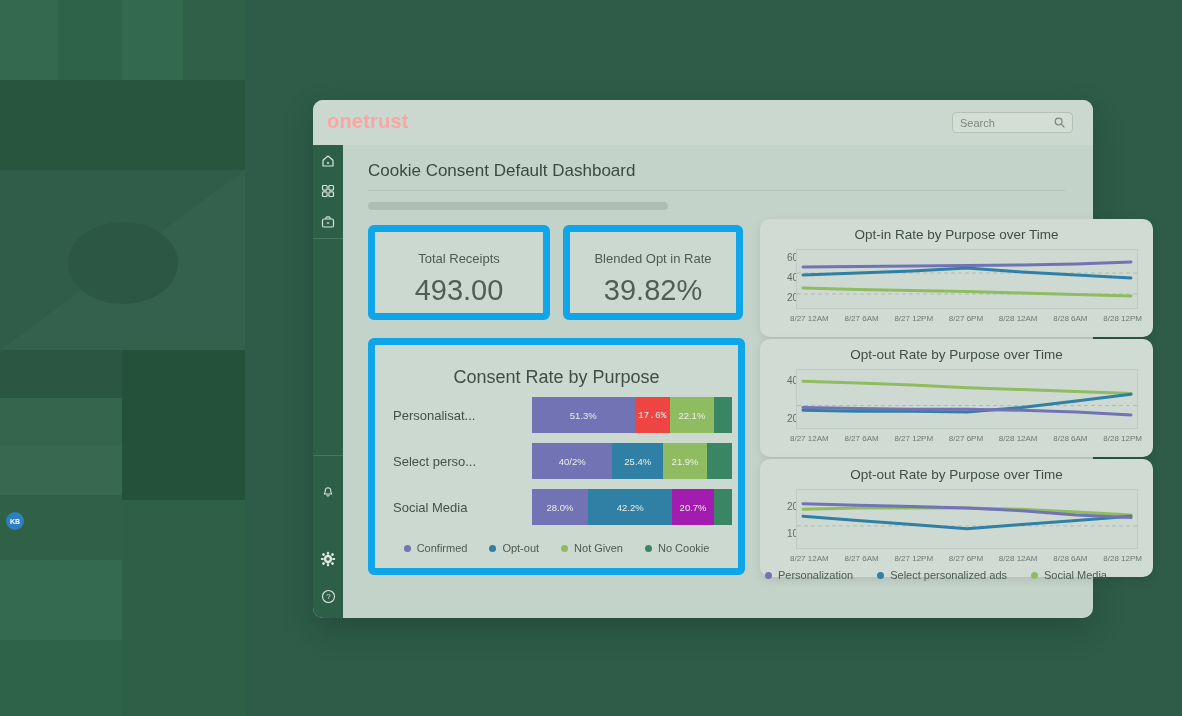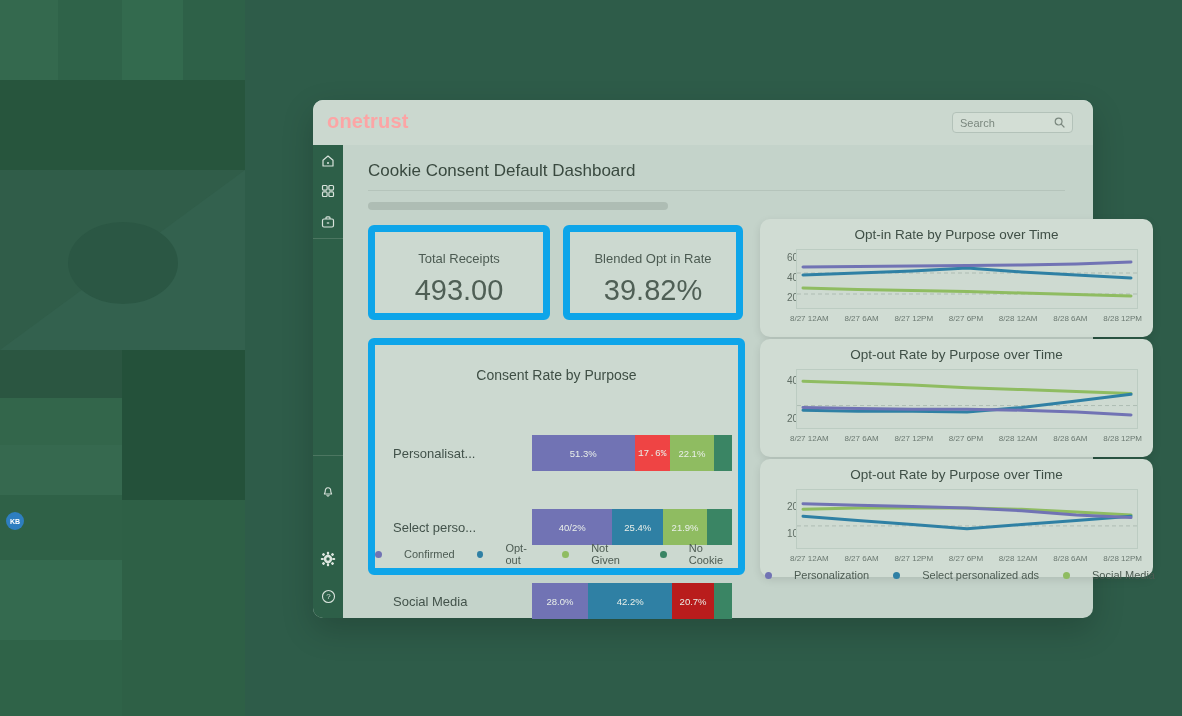--- a/index.html
+++ b/index.html
@@ -48,29 +48,29 @@
   .page-title{position:absolute;left:368px;top:161px;font-size:17px;font-weight:500;color:#39493f;}
   .title-div{position:absolute;left:368px;top:190px;width:697px;height:1px;background:#b5c4bb;}
   .progress-ph{position:absolute;left:368px;top:202px;width:300px;height:8px;border-radius:4px;background:#aebdb4;}
   .card{
     position:absolute;background:#ccd9d0;border:7px solid #0ea5e9;border-radius:6px;
     box-sizing:border-box;
   }
   .stat-label{display:block;text-align:center;margin-top:19px;font-size:13px;color:#4c5b52;}
   .stat-value{display:block;text-align:center;margin-top:8px;font-size:29px;color:#4f5f55;}
   
-  .bar-card-title{display:block;text-align:center;margin-top:22px;font-size:14px;font-weight:500;color:#3f4f45;}
+  .bar-card-title{display:block;text-align:center;margin-top:22px;font-size:18px;font-weight:500;color:#3f4f45;}
   .bar-rows{position:absolute;left:18px;top:52px;width:340px;}
-  .bar-row{display:flex;align-items:center;height:36px;margin-bottom:10px;margin-top:38px;}
+  .bar-row{display:flex;align-items:center;height:36px;margin-bottom:10px;}
   .bar-row-label{width:107px;font-size:13px;color:#42524a;flex:0 0 107px;}
   .bar-track{display:flex;width:200px;height:36px;padding-left:32px;}
   .bar-seg{height:36px;display:flex;align-items:center;justify-content:center;overflow:hidden;}
   .bar-seg span{font-size:9.5px;color:#e9efe9;white-space:nowrap;}
   .bar-legend{position:absolute;left:0;top:197px;width:100%;display:flex;justify-content:center;gap:22px;}
-  .legend-item{display:flex;align-items:center;gap:22px;}
+  .legend-item{display:flex;align-items:center;gap:6px;}
   .legend-dot{width:7px;height:7px;border-radius:50%;}
   .legend-label{font-size:11px;color:#4c5b52;}
   
   .line-card{
     position:absolute;left:760px;width:393px;height:118px;
     background:#d0dcd3;border-radius:10px;box-shadow:0 3px 8px rgba(0,0,0,.10);
   }
   .line-title{display:block;text-align:center;margin-top:8px;font-size:13.5px;font-weight:500;color:#3f4f46;}
   .plot{
     position:absolute;left:36px;top:30px;width:340px;height:58px;
@@ -233,21 +233,21 @@
       </div>
       <div class="bar-row">
         <div class="bar-row-label">Social Media</div>
         <div class="bar-track">
           <div class="bar-seg" style="width: 28%; background: rgb(113, 115, 180);">
             <span>28.0%</span>
           </div>
           <div class="bar-seg" style="width: 42.2%; background: rgb(47, 128, 164);">
             <span>42.2%</span>
           </div>
-          <div class="bar-seg" style="width: 20.7%; background: #b91c1c;">
+          <div class="bar-seg" style="width: 20.7%; background: #a21caf;">
             <span>20.7%</span>
           </div>
           <div class="bar-seg" style="width: 9.1%; background: rgb(58, 133, 100);"></div>
         </div>
       </div>
     </div>
   <div class="bar-legend" id="bar-legend">
       <div class="legend-item">
         <span class="legend-dot" style="background: rgb(113, 115, 180);"></span>
         <span class="legend-label">Confirmed</span>

